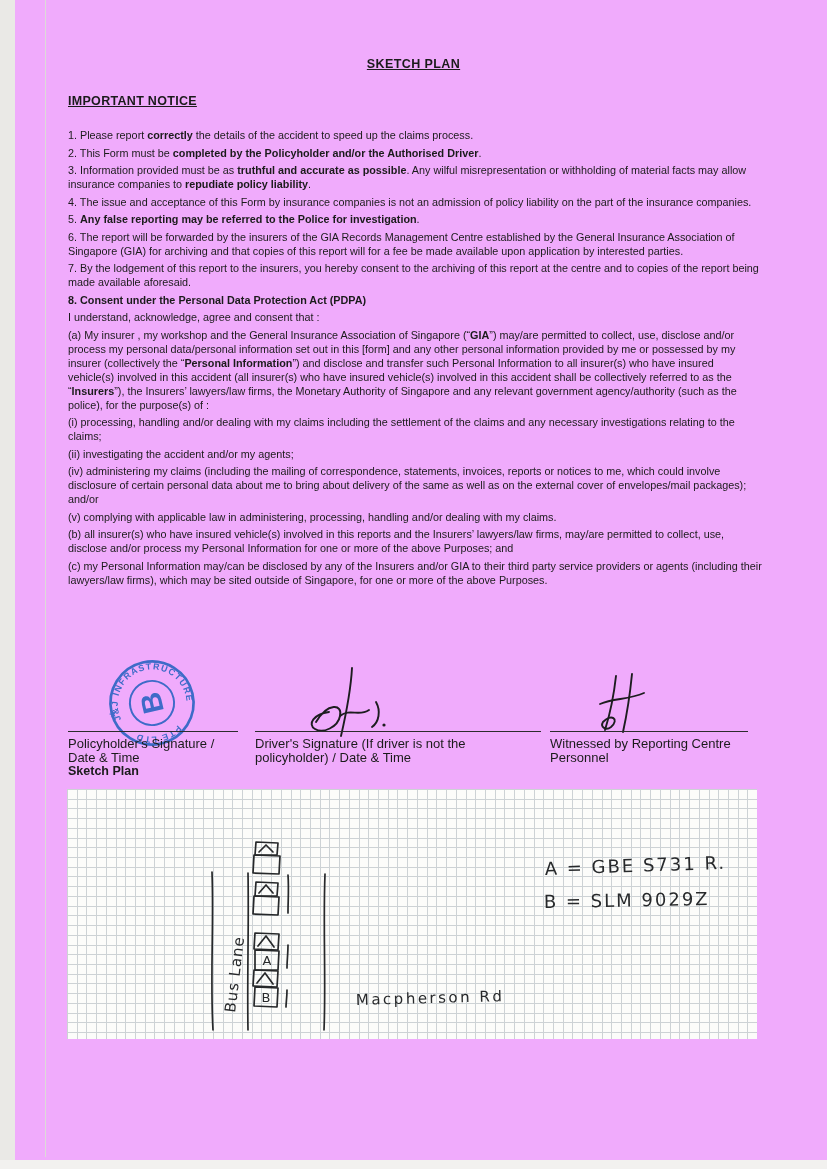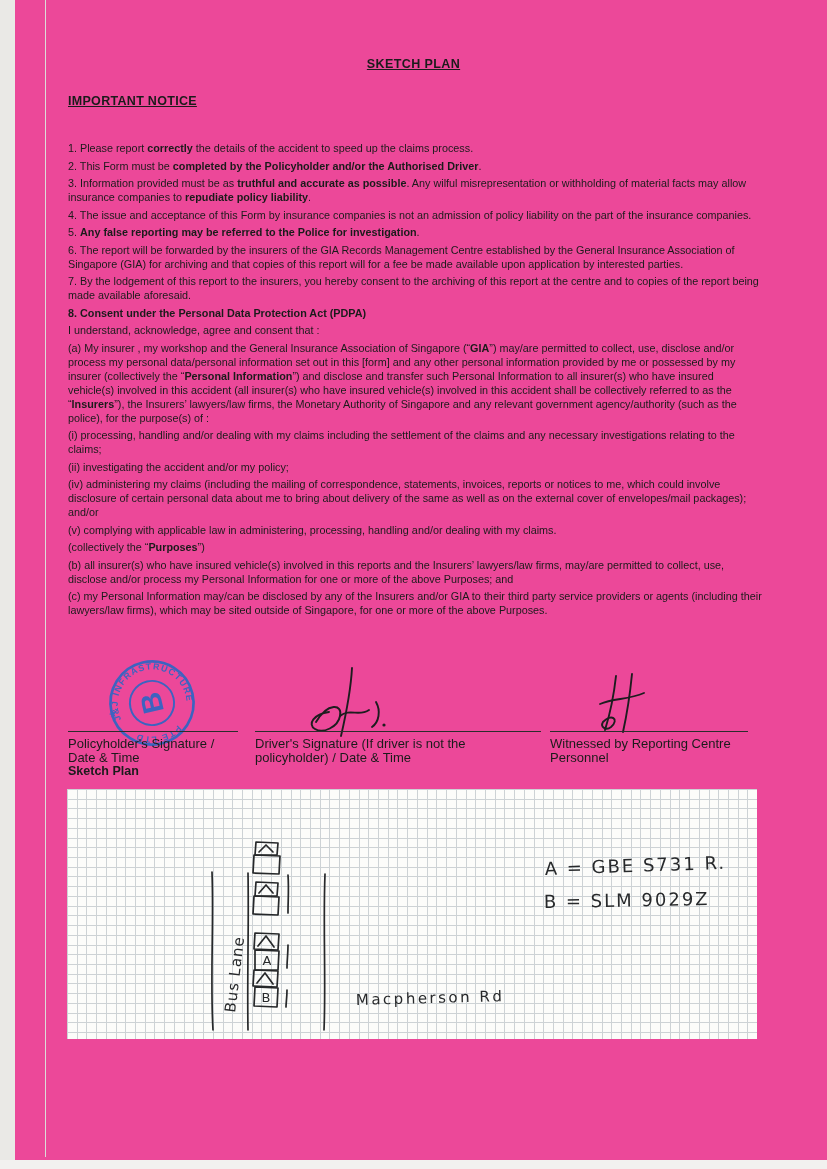--- a/index.html
+++ b/index.html
@@ -1,26 +1,26 @@
 <!DOCTYPE html>
 <html style="--stamp: #2f66c4;"><head>
 <meta charset="utf-8">
 <style>
   html,body{margin:0;padding:0;background:#e9e8e5;}
-  #page{position:relative;width:827px;height:1169px;background:#ec4899;
+  #page{position:relative;width:827px;height:1169px;background:#f0abfc;
         font-family:"Liberation Sans",sans-serif;color:#1b1b1b;overflow:hidden;}
   .scan-left{position:absolute;left:0;top:0;width:15px;height:100%;background:#eae9e6;}
   .scan-bottom{position:absolute;left:0;bottom:0;width:100%;height:9px;background:#f2f1ef;}
   .fold-line{position:absolute;left:45px;top:0;width:1px;height:1157px;background:#dcdbd7;}
 
   .doc-title{position:absolute;top:57px;left:0;width:100%;text-align:center;
              font-size:12.5px;font-weight:bold;text-decoration:underline;letter-spacing:.4px;}
 
   .notice{position:absolute;left:68px;top:94px;width:694px;font-size:10.8px;line-height:14px;}
-  .notice h2{font-size:12.5px;font-weight:bold;text-decoration:underline;margin:0 0 33px 0;letter-spacing:.3px;}
+  .notice h2{font-size:12.5px;font-weight:bold;text-decoration:underline;margin:0 0 20px 0;letter-spacing:.3px;}
   .para{margin:0 0 3.5px 0;}
   .para span.b{font-weight:bold;}
   .para span.u{}
 
   .sig-section{position:absolute;left:68px;top:650px;width:692px;height:120px;}
   .sig-col{position:absolute;top:0;height:120px;}
   .sig-col .sig-line{position:absolute;top:81px;left:0;right:0;border-top:1.6px solid #2c2c2c;}
   .sig-col .sig-label{position:absolute;top:87px;left:0;right:0;font-size:13px;line-height:13.5px;}
   #sig-col-1{left:0;width:170px;}
   #sig-col-2{left:187px;width:286px;}
@@ -66,24 +66,23 @@
         <p class="para"><span>2. This Form must be </span><span class="b u">completed by the Policyholder and/or the Authorised Driver</span><span>.</span></p>
         <p class="para"><span>3. Information provided must be as </span><span class="b u">truthful and accurate as possible</span><span>. Any wilful misrepresentation or withholding of material facts may allow insurance companies to </span><span class="b u">repudiate policy liability</span><span>.</span></p>
         <p class="para"><span>4. The issue and acceptance of this Form by insurance companies is not an admission of policy liability on the part of the insurance companies.</span></p>
         <p class="para"><span>5. </span><span class="b u">Any false reporting may be referred to the Police for investigation</span><span>.</span></p>
         <p class="para"><span>6. The report will be forwarded by the insurers of the GIA Records Management Centre established by the General Insurance Association of Singapore (GIA) for archiving and that copies of this report will for a fee be made available upon application by interested parties.</span></p>
         <p class="para"><span>7. By the lodgement of this report to the insurers, you hereby consent to the archiving of this report at the centre and to copies of the report being made available aforesaid.</span></p>
         <p class="para"><span class="b">8. Consent under the Personal Data Protection Act (PDPA)</span></p>
         <p class="para"><span>I understand, acknowledge, agree and consent that :</span></p>
         <p class="para"><span>(a) My insurer , my workshop and the General Insurance Association of Singapore (“</span><span class="b">GIA</span><span>”) may/are permitted to collect, use, disclose and/or process my personal data/personal information set out in this [form] and any other personal information provided by me or possessed by my insurer (collectively the “</span><span class="b">Personal Information</span><span>”) and disclose and transfer such Personal Information to all insurer(s) who have insured vehicle(s) involved in this accident (all insurer(s) who have insured vehicle(s) involved in this accident shall be collectively referred to as the “</span><span class="b">Insurers</span><span>”), the Insurers’ lawyers/law firms, the Monetary Authority of Singapore and any relevant government agency/authority (such as the police), for the purpose(s) of :</span></p>
         <p class="para"><span>(i) processing, handling and/or dealing with my claims including the settlement of the claims and any necessary investigations relating to the claims;</span></p>
-        <p class="para"><span>(ii) investigating the accident and/or my policy;</span></p>
+        <p class="para"><span>(ii) investigating the accident and/or my agents;</span></p>
         <p class="para"><span>(iv) administering my claims (including the mailing of correspondence, statements, invoices, reports or notices to me, which could involve disclosure of certain personal data about me to bring about delivery of the same as well as on the external cover of envelopes/mail packages); and/or</span></p>
         <p class="para"><span>(v) complying with applicable law in administering, processing, handling and/or dealing with my claims.</span></p>
-        <p class="para"><span>(collectively the “</span><span class="b">Purposes</span><span>”)</span></p>
         <p class="para"><span>(b) all insurer(s) who have insured vehicle(s) involved in this reports and the Insurers’ lawyers/law firms, may/are permitted to collect, use, disclose and/or process my Personal Information for one or more of the above Purposes; and</span></p>
         <p class="para"><span>(c) my Personal Information may/can be disclosed by any of the Insurers and/or GIA to their third party service providers or agents (including their lawyers/law firms), which may be sited outside of Singapore, for one or more of the above Purposes.</span></p>
       </div>
   </div>
 
   <div class="sig-section">
 
     <div class="sig-col" id="sig-col-1">
       <svg class="stamp" viewBox="0 0 120 120">
         <defs>

